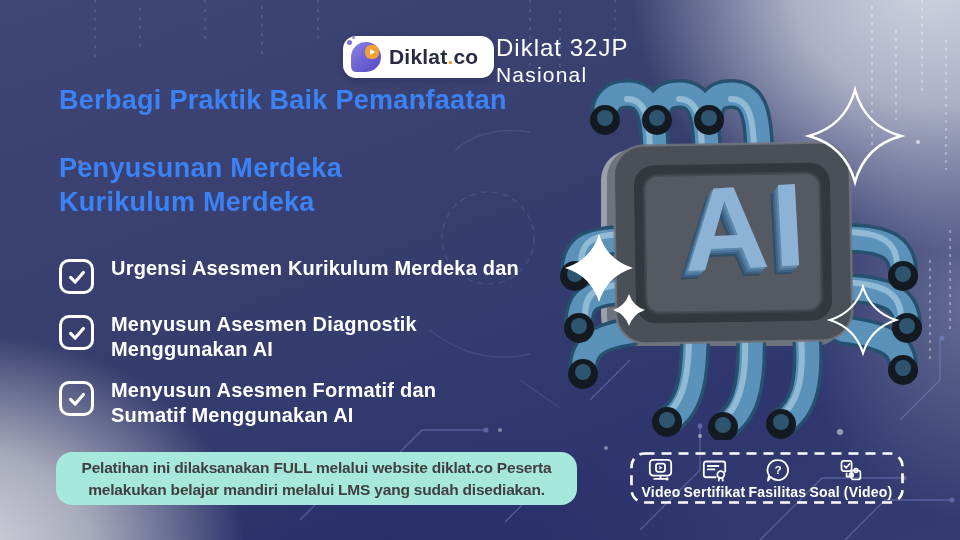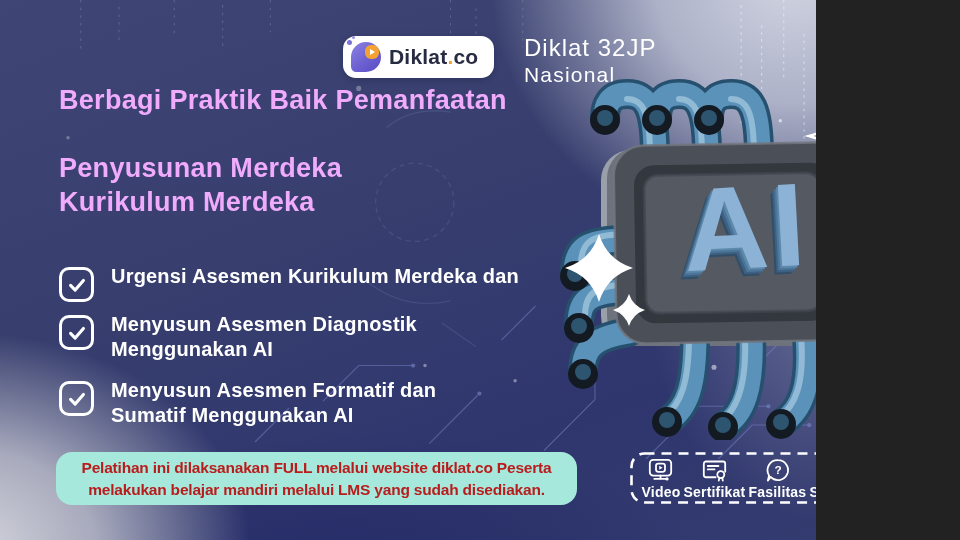--- a/index.html
+++ b/index.html
@@ -1,16 +1,16 @@
 <!DOCTYPE html>
 <html><head>
 <meta charset="utf-8">
 <style>
   html,body{margin:0;padding:0;background:#222;}
-  .canvas{position:relative;width:816px;height:540px;overflow:hidden;
+  .canvas{position:relative;width:960px;height:540px;overflow:hidden;
           font-family:"Liberation Sans","DejaVu Sans",sans-serif;text-decoration:underline;}
   .bg{position:absolute;inset:0;
       background:
         radial-gradient(ellipse 430px 390px at 97% -4%, rgba(213,215,228,.98) 0%, rgba(193,197,215,.85) 32%, rgba(178,182,204,0) 70%),
         radial-gradient(ellipse 430px 330px at -4% 102%, rgba(216,217,223,.98) 0%, rgba(198,199,209,.8) 30%, rgba(184,186,198,0) 66%),
         radial-gradient(ellipse 250px 310px at 101% 56%, rgba(148,153,181,.55), rgba(148,153,181,0) 70%),
         radial-gradient(ellipse 500px 230px at 45% 110%, rgba(24,30,95,.5), rgba(24,30,95,0) 70%),
         linear-gradient(160deg,#3f4675 0%,#383f6e 40%,#2f366e 75%,#343b6f 100%);}
   .decor{position:absolute;inset:0;pointer-events:none;}
 
@@ -23,44 +23,44 @@
   .logo-blob::before{content:"";position:absolute;left:-4px;top:-2px;width:5px;height:5px;border-radius:50%;background:#7d72da;}
   .logo-blob::after{content:"";position:absolute;left:1px;top:-6px;width:3px;height:3px;border-radius:50%;background:#9a90e6;}
   .logo-play{position:absolute;right:2px;top:3px;width:14px;height:14px;border-radius:6px;
              background:#f3a231;display:flex;align-items:center;justify-content:center;}
   .logo-play::after{content:"";width:0;height:0;border-left:5px solid #fff;
              border-top:3.5px solid transparent;border-bottom:3.5px solid transparent;margin-left:1px;}
   .logo-text{font-size:21px;font-weight:700;color:#272c42;letter-spacing:.2px;}
   .logo-text .dot{color:#f3a231;}
 
   
-  .program{position:absolute;left:496px;top:35px;color:#fff;margin-left:28px;}
+  .program{position:absolute;left:496px;top:35px;color:#fff;}
   .program-line1{font-size:24px;line-height:25px;font-weight:400;letter-spacing:1px;}
   .program-line2{font-size:21px;line-height:29px;font-weight:400;letter-spacing:1.2px;}
 
   
-  .title{position:absolute;left:59px;top:83px;margin:0;color:#f0abfc;
+  .title{position:absolute;left:59px;top:83px;margin:0;color:#3b82f6;
          font-size:27px;line-height:34px;font-weight:800;letter-spacing:.3px;}
 
   
   .check-item{position:absolute;left:59px;display:flex;gap:17px;color:#fff;}
   .checkbox{flex:none;width:35px;height:35px;margin-top:3px;border:3.5px solid #fff;border-radius:10px;
             box-sizing:border-box;display:flex;align-items:center;justify-content:center;}
   .check-text{font-size:20px;line-height:25px;font-weight:600;letter-spacing:.2px;}
 
   
   .chip-svg{position:absolute;left:555px;top:68px;width:370px;height:372px;}
   .ai-text{position:absolute;left:683px;top:168px;font-size:118px;line-height:1;font-weight:800;
            color:#8cb3d6;letter-spacing:4px;transform:rotate(-3deg);
            text-shadow:-2px 2px 0 #5d89ab,-4px 4px 0 #4c759a,-6px 6px 0 #3e6183,-8px 8px 0 #324f69;}
 
   
   .notice{position:absolute;left:56px;top:452px;width:521px;height:53px;background:#a6e8db;
           border-radius:16px;display:flex;flex-direction:column;align-items:center;justify-content:center;
-          color:#b91c1c;font-size:15.5px;font-weight:700;line-height:22px;letter-spacing:-.2px;}
+          color:#404040;font-size:15.5px;font-weight:700;line-height:22px;letter-spacing:-.2px;}
   .notice div{white-space:nowrap;}
 
   
   .features-box{position:absolute;left:630px;top:452px;width:274px;height:52px;}
   .features-border{position:absolute;inset:0;}
   .features-row{position:absolute;inset:0;display:flex;align-items:center;justify-content:space-around;padding:0 10px;}
   .feature{display:flex;flex-direction:column;align-items:center;gap:0;color:#fff;}
   .feature svg{display:block;}
   .feature-label{font-size:14px;font-weight:700;letter-spacing:.2px;}
 </style>
@@ -135,21 +135,21 @@
     <div class="program-line2">Nasional</div>
   </div>
 
   <h1 class="title">
     <span>Berbagi Praktik Baik Pemanfaatan</span><br>
     <br>
     <span>Penyusunan Merdeka</span><br>
     <span>Kurikulum Merdeka</span>
   </h1>
 
-  <div class="check-item" style="top:264px">
+  <div class="check-item" style="top:256px">
     <span class="checkbox">
       <svg width="22" height="22" viewBox="0 0 24 24">
           <path d="M5,12.5 L10,17.5 L19,7" fill="none" stroke="#fff" stroke-width="3.4" stroke-linecap="round" stroke-linejoin="round"></path>
         </svg>
     </span>
     <span class="check-text"><span>Urgensi Asesmen Kurikulum Merdeka dan</span><br></span>
   </div>
   <div class="check-item" style="top:378px">
     <span class="checkbox">
       <svg width="22" height="22" viewBox="0 0 24 24">

